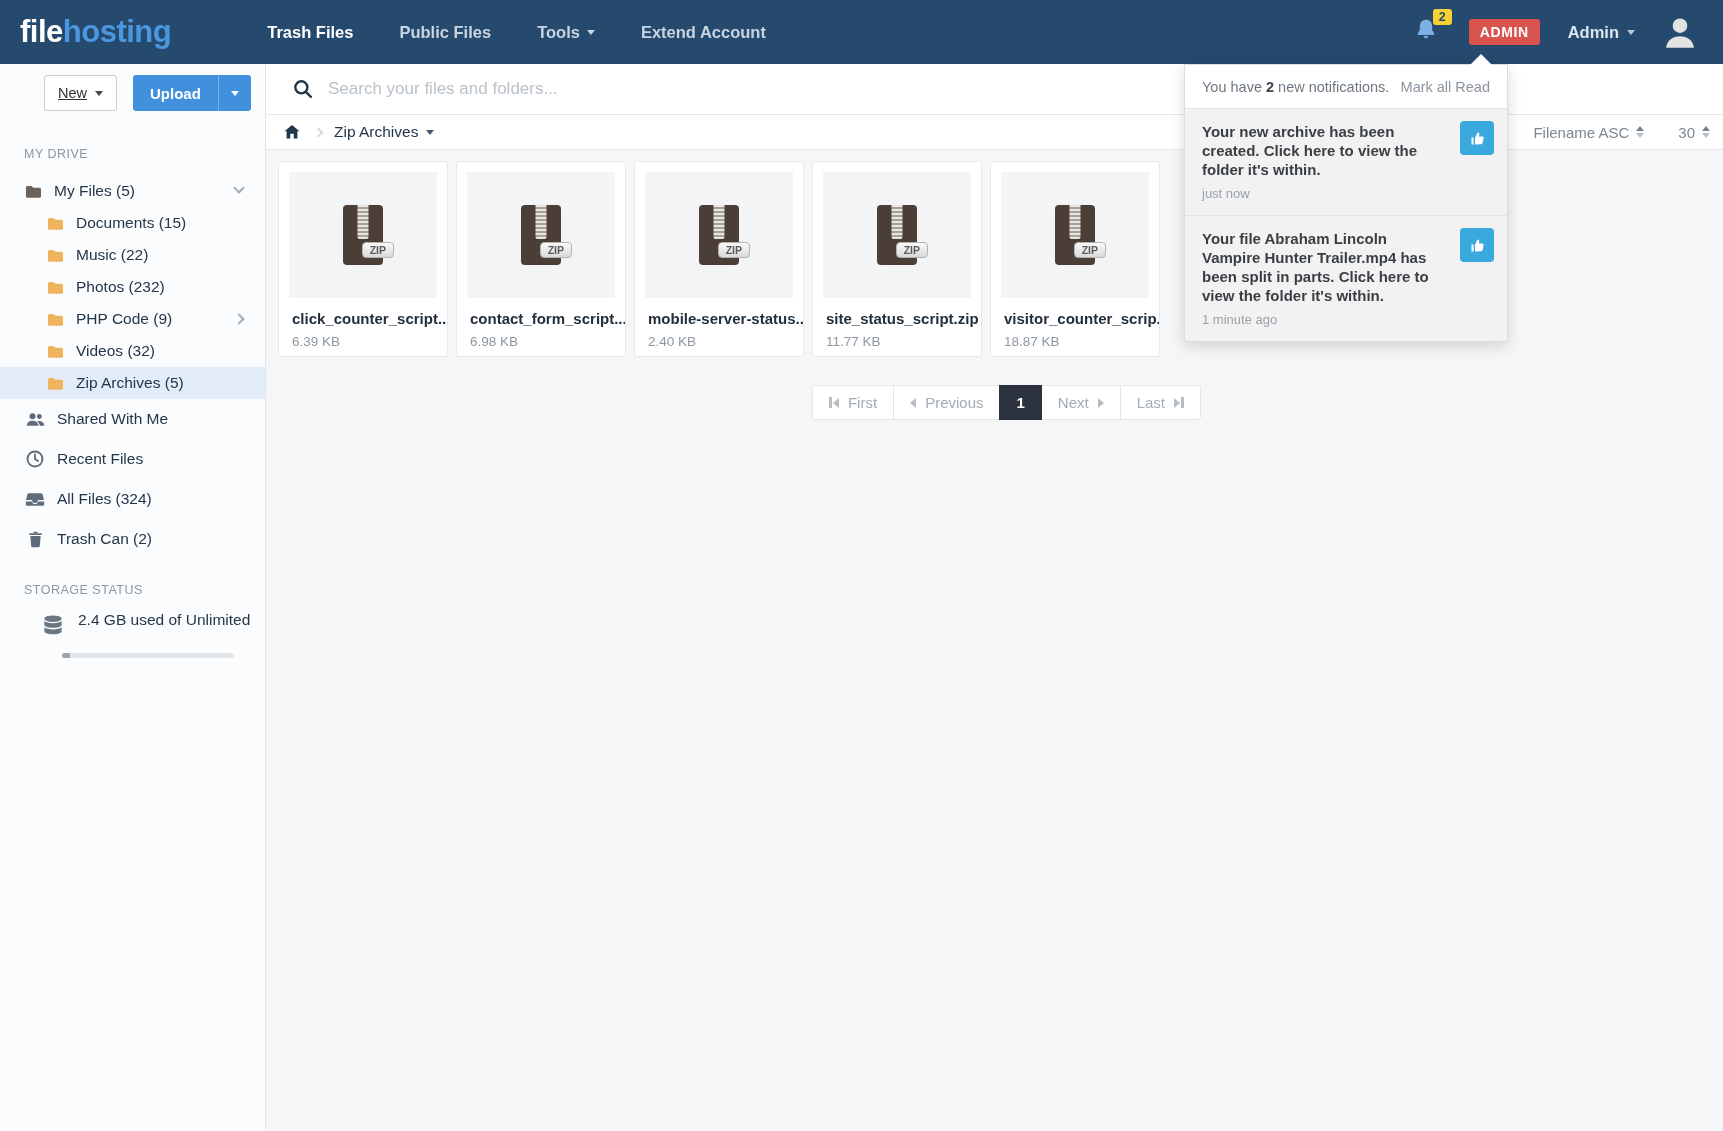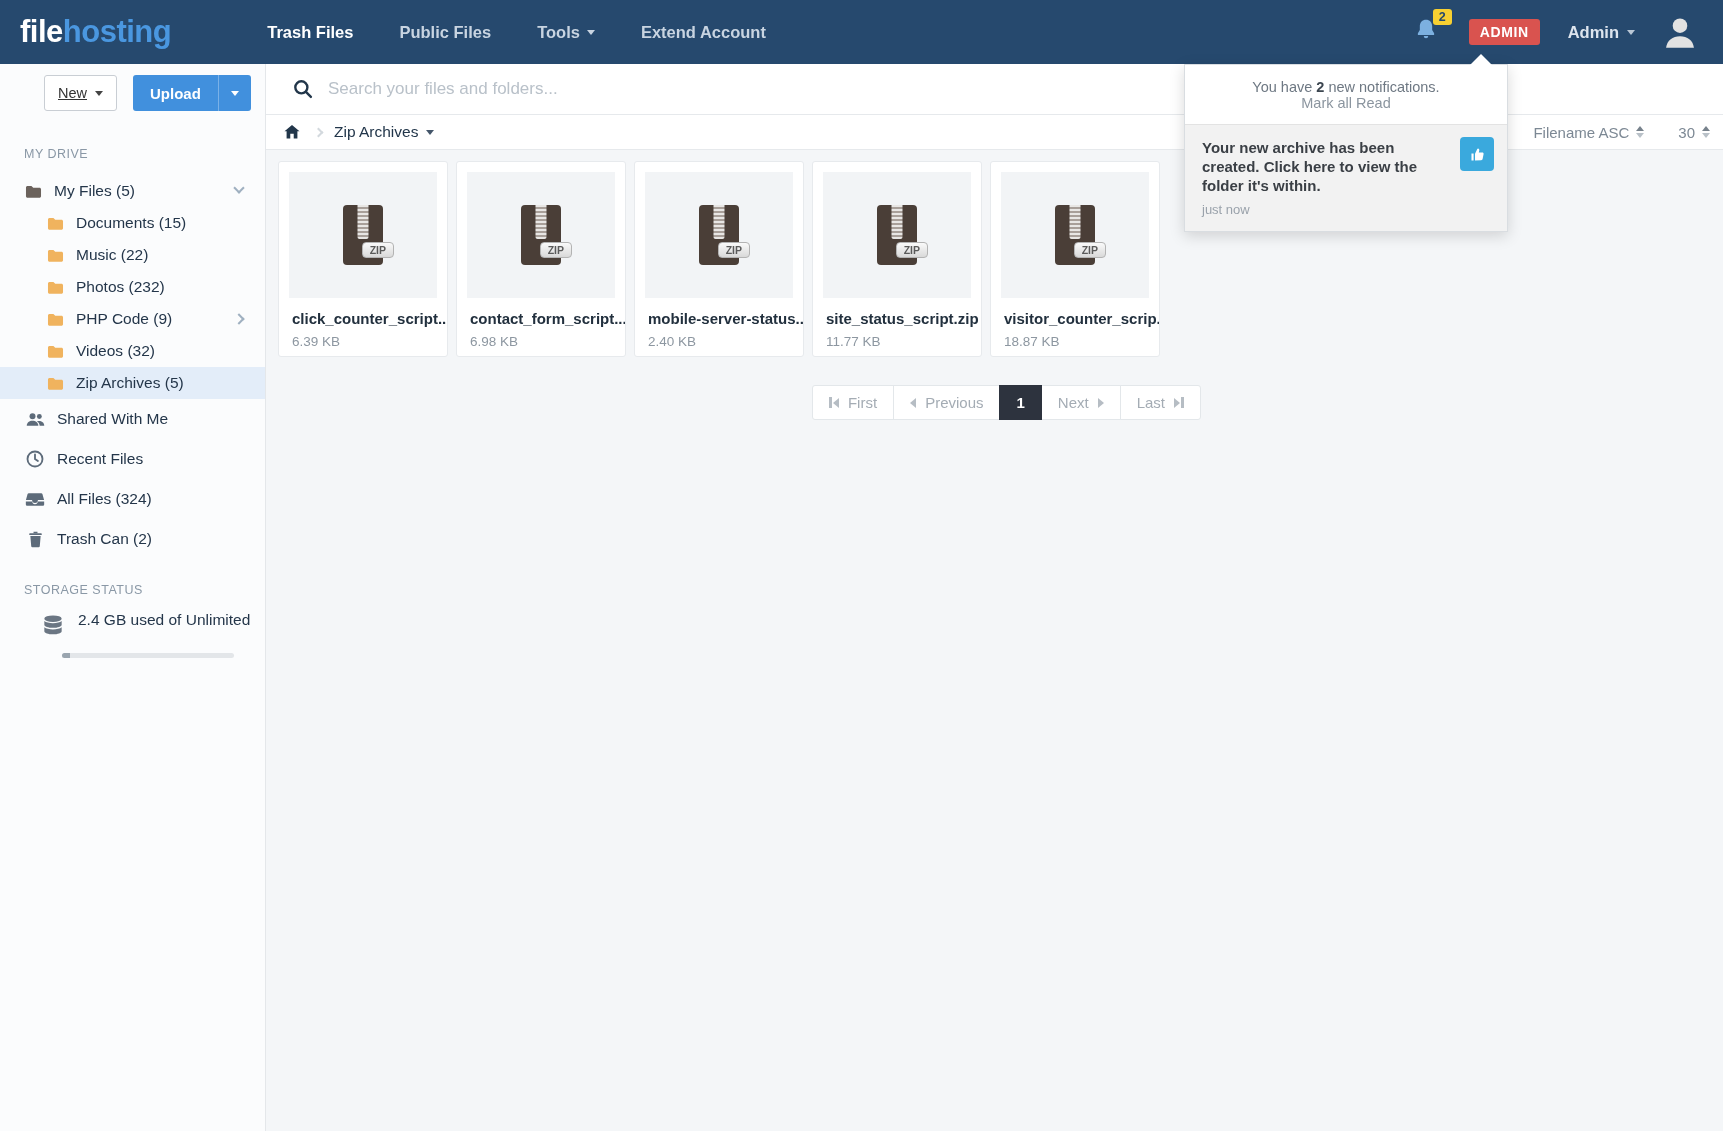--- a/index.html
+++ b/index.html
@@ -83,21 +83,21 @@
   .pager .pbtn:last-child { border-radius:0 3px 3px 0; }
   .pager .pbtn.active { background:#2d333e; border-color:#2d333e; color:#fff; font-weight:700; z-index:2; }
   .tl { border-top:5px solid transparent; border-bottom:5px solid transparent; border-right:6px solid #b6bdc4; }
   .tr2 { border-top:5px solid transparent; border-bottom:5px solid transparent; border-left:6px solid #b6bdc4; }
   .pbar { width:3px; height:11px; background:#b6bdc4; }
   .icpair { display:flex; align-items:center; gap:1px; }
 
   
   .panel { position:absolute; left:1184px; top:64px; width:324px; background:#fff; border:1px solid #d9dde1; box-shadow:0 4px 14px rgba(0,0,0,0.15); z-index:50; }
   .panel .arrow { position:absolute; top:-11px; left:285px; width:0; height:0; border-left:11px solid transparent; border-right:11px solid transparent; border-bottom:11px solid #ffffff; }
-  .phead { display:flex; justify-content:space-between; align-items:center; padding:14px 17px 13px 17px;flex-direction:column; }
+  .phead { display:flex; justify-content:space-between; align-items:center; padding:14px 17px 13px 17px; }
   .phead .msg { font-size:14.5px; color:#6e7883; }
   .phead .msg b { color:#3c4650; }
   .phead .markall { font-size:14.5px; color:#8b959f; cursor:pointer; }
   .pitem { background:#f2f2f2; border-top:1px solid #e3e3e3; padding:13px 17px 14px 17px; position:relative; }
   .pitem .ptext { font-size:15px; font-weight:700; color:#3a3f45; line-height:1.27; padding-right:56px; }
   .pitem .ptime { margin-top:7px; font-size:13px; color:#9aa2ab; }
   .thumbbtn { position:absolute; right:13px; top:12px; width:34px; height:34px; background:#3aa9dd; border:none; border-radius:4px; display:flex; align-items:center; justify-content:center; cursor:pointer; }
 </style>
 </head>
 <body>
@@ -415,15 +415,24 @@
     </div>
     <div class="pitem">
       <div class="ptext">Your new archive has been created. Click here to view the folder it's within.</div>
       <div class="ptime">just now</div>
       <button class="thumbbtn">
         <svg width="17" height="17" viewBox="0 0 24 24" fill="#ffffff">
             <path d="M3.5 10.5h3v10h-3zM8.5 20.5V10.8l3.2-6.4c.3-.7 1.1-.9 1.7-.5.9.5 1.3 1.5 1.1 2.5l-.7 2.9h5.1c1.1 0 1.9 1 1.7 2.1l-1.4 7.1c-.2 1-1 1.6-2 1.6z"></path>
           </svg>
       </button>
     </div>
+    <div class="pitem">
+      <div class="ptext">Your file Abraham Lincoln Vampire Hunter Trailer.mp4 has been split in parts. Click here to view the folder it's within.</div>
+      <div class="ptime">1 minute ago</div>
+      <button class="thumbbtn">
+        <svg width="17" height="17" viewBox="0 0 24 24" fill="#ffffff">
+            <path d="M3.5 10.5h3v10h-3zM8.5 20.5V10.8l3.2-6.4c.3-.7 1.1-.9 1.7-.5.9.5 1.3 1.5 1.1 2.5l-.7 2.9h5.1c1.1 0 1.9 1 1.7 2.1l-1.4 7.1c-.2 1-1 1.6-2 1.6z"></path>
+          </svg>
+      </button>
+    </div>
   </div>
 
 </div>
 
 </body></html>

